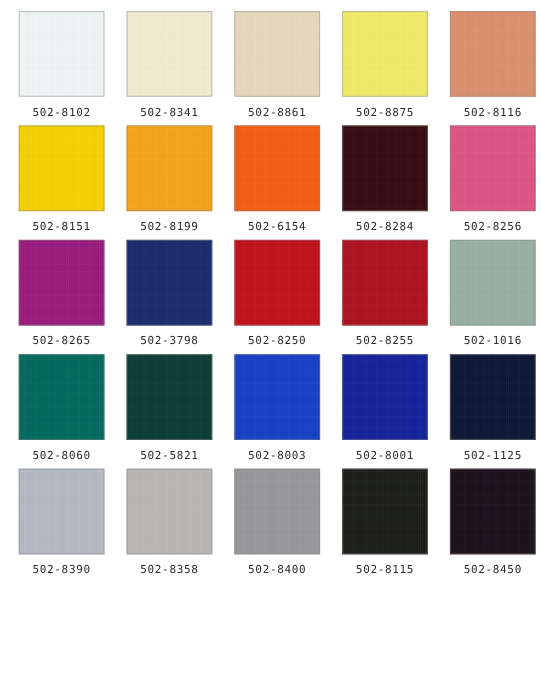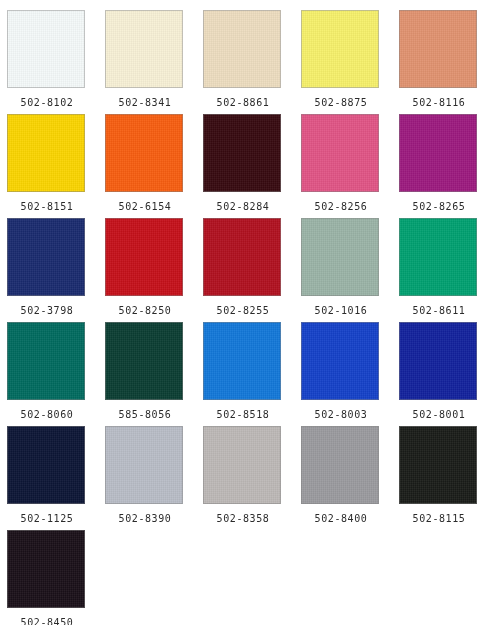--- a/index.html
+++ b/index.html
@@ -27,21 +27,21 @@
     column-gap: 0px;
     row-gap: 0px;
     padding: 10px 0 0 7px;
     box-sizing: border-box;
   }
   .swatch-cell {
     width: 98px;
     height: 104px;
     display: flex;
     flex-direction: column;
-    align-items: flex-start;
+    align-items: center;
     box-sizing: border-box;
   }
   .swatch-chip {
     width: 78px;
     height: 78px;
     box-sizing: border-box;
     border: 1px solid rgba(130,130,130,0.45);
     position: relative;
     background-image:
       linear-gradient(90deg, rgba(255,255,255,0.035) 0 1px, rgba(0,0,0,0.025) 1px 2px),
@@ -85,20 +85,24 @@
       </div>
       <div class="swatch-cell">
         <div class="swatch-chip" style="background-color: rgb(224, 146, 111);"></div>
         <div class="swatch-label">502-8116</div>
       </div>
       <div class="swatch-cell">
         <div class="swatch-chip" style="background-color: rgb(250, 212, 0);"></div>
         <div class="swatch-label">502-8151</div>
       </div>
       <div class="swatch-cell">
+        <div class="swatch-chip" style="background-color: rgb(249, 165, 26);"></div>
+        <div class="swatch-label">502-8199</div>
+      </div>
+      <div class="swatch-cell">
         <div class="swatch-chip" style="background-color: rgb(247, 93, 16);"></div>
         <div class="swatch-label">502-6154</div>
       </div>
       <div class="swatch-cell">
         <div class="swatch-chip" style="background-color: rgb(54, 9, 15);"></div>
         <div class="swatch-label">502-8284</div>
       </div>
       <div class="swatch-cell">
         <div class="swatch-chip" style="background-color: rgb(224, 84, 133);"></div>
         <div class="swatch-label">502-8256</div>
@@ -117,34 +121,26 @@
       </div>
       <div class="swatch-cell">
         <div class="swatch-chip" style="background-color: rgb(176, 16, 31);"></div>
         <div class="swatch-label">502-8255</div>
       </div>
       <div class="swatch-cell">
         <div class="swatch-chip" style="background-color: rgb(154, 179, 166);"></div>
         <div class="swatch-label">502-1016</div>
       </div>
       <div class="swatch-cell">
-        <div class="swatch-chip" style="background-color: rgb(0, 160, 112);"></div>
-        <div class="swatch-label">502-8611</div>
-      </div>
-      <div class="swatch-cell">
         <div class="swatch-chip" style="background-color: rgb(0, 106, 94);"></div>
         <div class="swatch-label">502-8060</div>
       </div>
       <div class="swatch-cell">
         <div class="swatch-chip" style="background-color: rgb(10, 61, 50);"></div>
-        <div class="swatch-label">585-8056</div>
-      </div>
-      <div class="swatch-cell">
-        <div class="swatch-chip" style="background-color: rgb(18, 119, 216);"></div>
-        <div class="swatch-label">502-8518</div>
+        <div class="swatch-label">502-5821</div>
       </div>
       <div class="swatch-cell">
         <div class="swatch-chip" style="background-color: rgb(20, 64, 200);"></div>
         <div class="swatch-label">502-8003</div>
       </div>
       <div class="swatch-cell">
         <div class="swatch-chip" style="background-color: rgb(18, 33, 156);"></div>
         <div class="swatch-label">502-8001</div>
       </div>
       <div class="swatch-cell">

